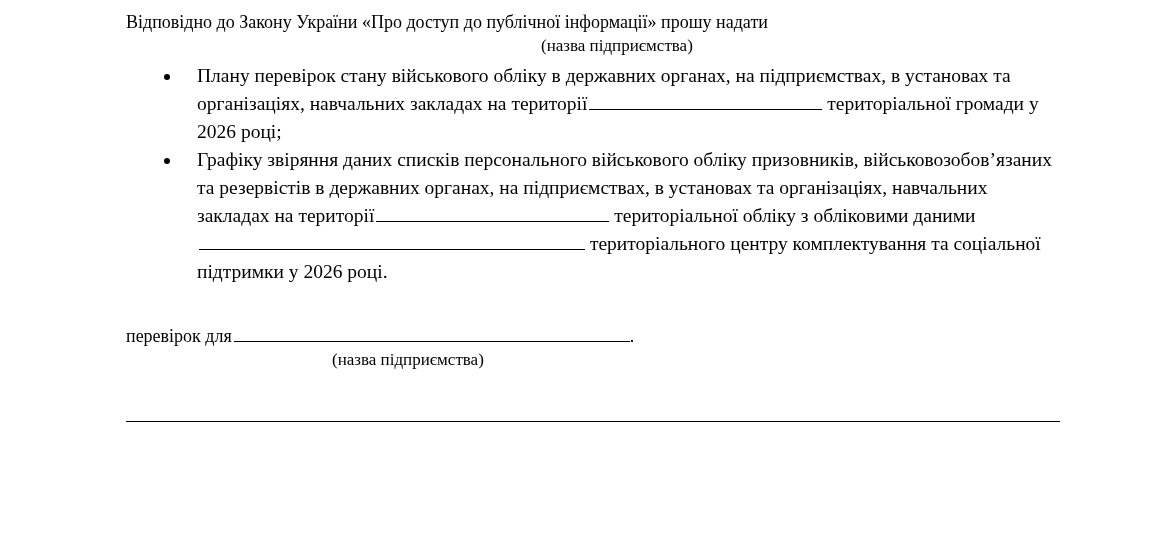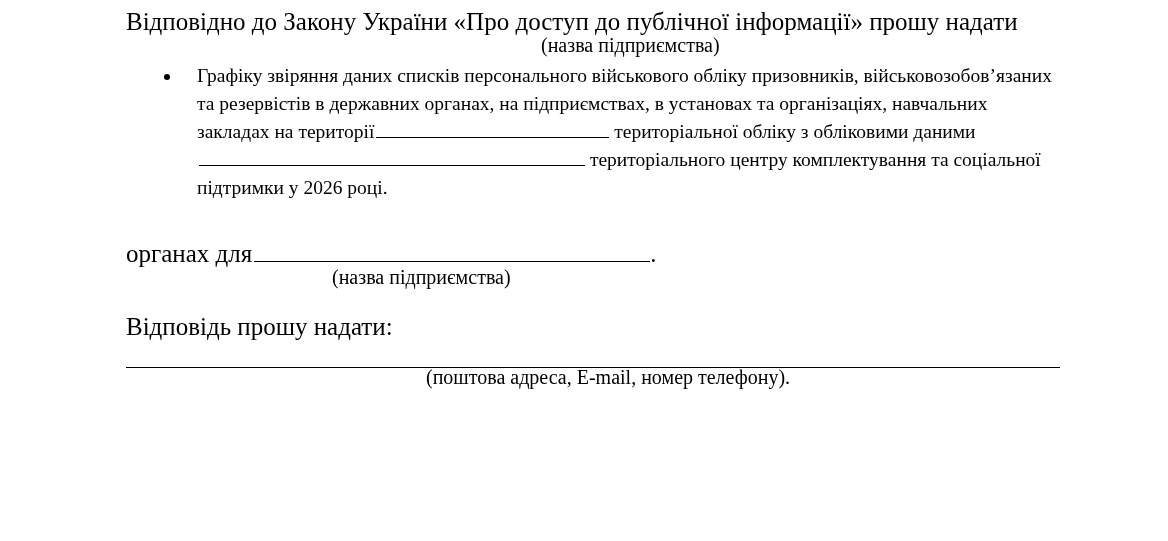--- a/index.html
+++ b/index.html
@@ -18,28 +18,28 @@
 
   .page {
     position: relative;
     width: 1168px;
     height: 541px;
     box-sizing: border-box;
     padding: 8px 108px 0 126px;
   }
 
   .para {
-    font-size: 25px;
+    font-size: 18px;
     line-height: 28px;
     text-align: left;
     margin: 0;
   }
 
   .caption {
-    font-size: 20px;
+    font-size: 17px;
     line-height: 19px;
     margin: 0;
     white-space: nowrap;
   }
 
   
   .fill {
     display: inline-block;
     border-bottom: 1.4px solid #000;
     vertical-align: baseline;
@@ -100,39 +100,42 @@
 
   <div>
     <div class="para">Відповідно до Закону України «Про доступ до публічної інформації» прошу надати</div>
     <div class="caption cap-indent-1">(назва підприємства)</div>
   </div>
 
   <div class="spacer-sm"></div>
 
   <ul class="bullets">
 
+    <li>
+      <span class="dot"></span>
+      <span>Плану перевірок стану військового обліку в державних органах, на підприємствах, в установах та організаціях, навчальних закладах на території</span><span class="fill" style="width:233px;"></span>
+      <span>територіальної громади у 2026 році;</span>
+    </li>
 
     <li>
       <span class="dot"></span>
       <span>Графіку звіряння даних списків персонального військового обліку призовників, військовозобов’язаних та резервістів в державних органах, на підприємствах, в установах та організаціях, навчальних закладах на території</span><span class="fill" style="width:233px;"></span>
       <span>територіальної обліку з обліковими даними</span><span class="fill" style="width:386px;"></span>
       <span>територіального центру комплектування та соціальної підтримки у 2026 році.</span>
     </li>
 
   </ul>
 
   <div class="spacer-lg"></div>
 
   <div>
-    <div class="para"><span>органах для</span><span class="fill" style="width:396px;"></span><span>.</span></div>
+    <div class="para"><span>перевірок для</span><span class="fill" style="width:396px;"></span><span>.</span></div>
     <div class="caption cap-indent-2">(назва підприємства)</div>
   </div>
 
   <div class="spacer-md"></div>
 
   <div>
-    <div class="para">Відповідь прошу надати:</div>
     <div class="spacer-md"></div>
     <div class="long-rule"></div>
-    <div class="caption cap-indent-3">(поштова адреса, E-mail, номер телефону).</div>
   </div>
 
 </div>
 
 </body></html>

